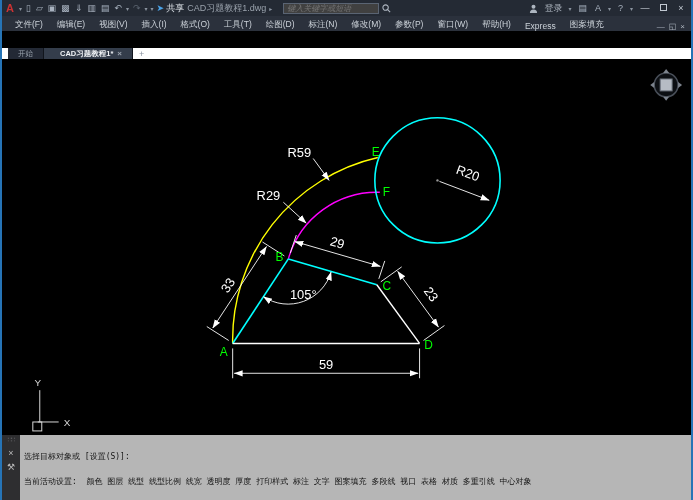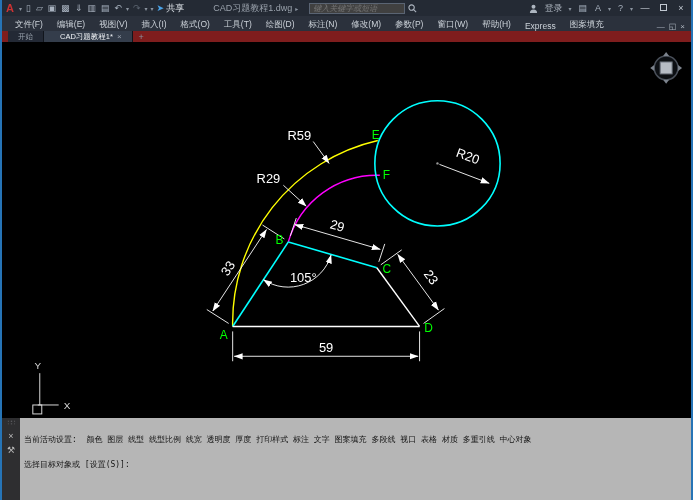--- a/index.html
+++ b/index.html
@@ -10,39 +10,39 @@
             background:#000; }
   
   .titlebar { height:16px; background:#242a34; display:flex; align-items:center;
               font-size:9px; color:#aeb6c0; flex:0 0 16px; padding:0 4px; gap:3px; }
   .logo { color:#c33; font-weight:bold; font-size:11px; margin-right:2px; }
   .qicon { color:#a8b2bf; font-size:9px; padding:0 1px; cursor:default; }
   .qicon.dim { color:#5a636f; }
   .caret { font-size:6px; color:#8a939f; }
   .share { color:#dfe4ea; display:flex; align-items:center; gap:2px; }
   .share .plane { color:#4aa3e8; }
-  .doctitle { color:#9aa2ac; margin-left:26px; }
+  .doctitle { color:#9aa2ac; }
   .searchbox { background:#404040; border:1px solid #5a6473; color:#8a93a0;
                width:96px; height:11px; font-size:8px; font-style:italic;
                padding:0 3px; margin-left:8px; }
   .tb-right { display:flex; align-items:center; gap:6px; margin-left:auto; }
   .winbtn { color:#c2c9d2; font-size:9px; width:12px; text-align:center; }
   .maxbox { width:7px; height:7px; border:1px solid #c2c9d2; display:inline-block; }
   .msvg { display:inline-block; vertical-align:middle; }
   
   .menubar { height:15px; background:#2b313c; display:flex; align-items:flex-end;
              font-size:8.5px; color:#ccd2d9; flex:0 0 15px; padding:0 6px; }
   .menu-item { padding:0 7px; cursor:default; }
   .mb-right { margin-left:auto; display:flex; gap:4px; color:#aeb6c0; font-size:8px; }
   
-  .tabbar { height:11px; background:#7f1d1d; display:flex; align-items:flex-end;
-            font-size:7.5px; flex:0 0 11px; padding-left:6px; }
+  .tabbar { height:11px; background:#ffffff; display:flex; align-items:flex-end;
+            font-size:7.5px; flex:0 0 11px; padding-left:6px;margin-top:17px; }
   .ftab { padding:0 10px; height:11px; display:flex; align-items:center; gap:4px;
           color:#97a0ab; background:#232935; border-right:1px solid #11151c; }
-  .ftab.active { background:#343d4b; color:#f0f3f6; font-weight:normal;padding-left:16px; }
+  .ftab.active { background:#343d4b; color:#f0f3f6; font-weight:bold;padding-left:16px; }
   .ftab .x { color:#9aa2ad; font-size:8px; }
   .newtab { color:#8a93a0; padding:0 6px; font-size:9px; }
   
   .canvas { flex:0 0 376px; height:376px; background:#000; position:relative; }
   
   .cmdpanel { flex:0 0 59px; display:flex; background:#b6b6b6; }
   .cmdstrip { width:18px; background:#2e2e30; color:#b9b9b9; display:flex;
               flex-direction:column; align-items:center; font-size:9px; gap:4px;
               padding-top:1px; }
   .cmdstrip .grip { color:#6d6d70; font-size:7px; letter-spacing:-1px; }
@@ -221,22 +221,22 @@
   </div>
 
   <div class="cmdpanel">
     <div class="cmdstrip">
       <span class="grip">∷∷</span>
       <span>×</span>
       <span>⚒</span>
     </div>
     <div class="cmdmain">
       <div class="cmdhistory">
+        <div>选择目标对象或 [设置(S)]:</div>
         <div>当前活动设置:  颜色 图层 线型 线型比例 线宽 透明度 厚度 打印样式 标注 文字 图案填充 多段线 视口 表格 材质 多重引线 中心对象</div>
-        <div>选择目标对象或 [设置(S)]:</div>
         
         
       </div>
 
     </div>
   </div>
 
 </div>
 
 </body></html>

